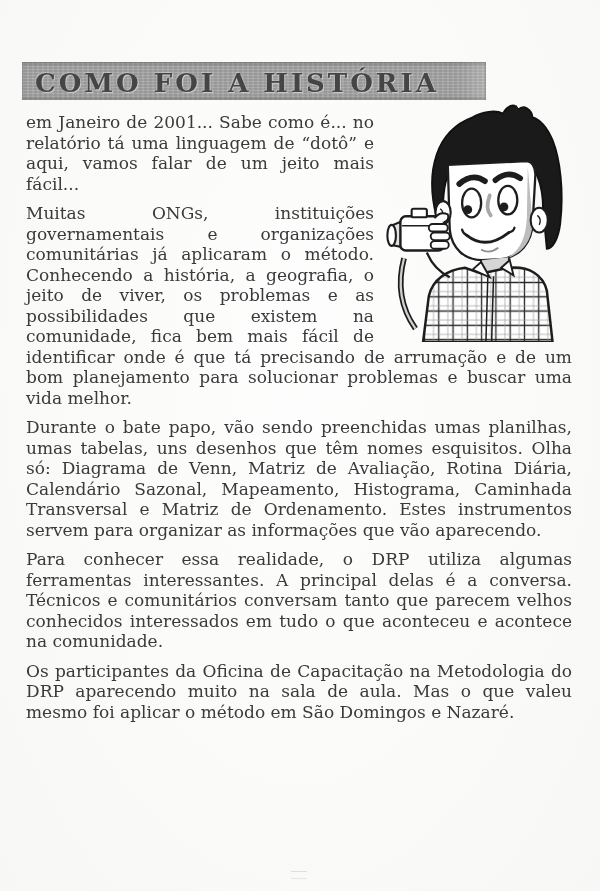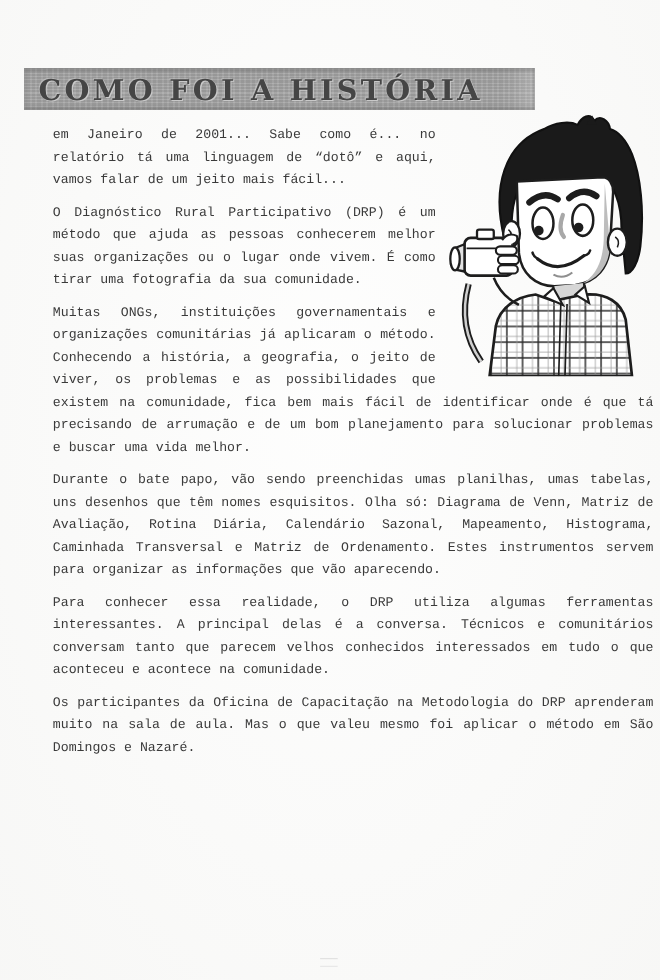--- a/index.html
+++ b/index.html
@@ -31,26 +31,25 @@
     font-size:26px;
     font-weight:bold;
     letter-spacing:3px;
     color:#454545;
     text-shadow: 1px 1px 0 #c9c9c9, -1px -1px 0 rgba(255,255,255,.25);
     font-family:"DejaVu Serif","Liberation Serif",serif;
     white-space:nowrap;
   }
   .content{
     position:absolute;
-    left:48px;top:112px;
+    left:26px;top:112px;
     width:546px;
-    font-size:12px;
+    font-size:17px;
     line-height:20.5px;
     text-align:justify;
-    font-family:Liberation Mono, monospace;
   }
   .content p{margin:0 0 9px 0;}
   .content p:last-child{margin-bottom:0;}
   .illustration{
     float:right;
     width:200px;height:238px;
     margin:-8px -12px 4px 10px;
   }
   .illustration svg{display:block;width:100%;height:100%;}
   .smudge{
@@ -130,21 +129,20 @@
         <ellipse cx="3" cy="138" rx="4.5" ry="11" fill="#ffffff" stroke="#1d1d1d" stroke-width="2.2"></ellipse>
 
         <rect x="42" y="126" width="20" height="8" rx="4" fill="#ffffff" stroke="#1d1d1d" stroke-width="2"></rect>
         <rect x="44" y="135" width="20" height="8" rx="4" fill="#ffffff" stroke="#1d1d1d" stroke-width="2"></rect>
         <rect x="44" y="144" width="19" height="8" rx="4" fill="#ffffff" stroke="#1d1d1d" stroke-width="2"></rect>
         <path d="M48,120 q6,-8 14,-4 q2,6 -4,8" fill="#ffffff" stroke="#1d1d1d" stroke-width="2"></path>
       </svg>
     </figure>
 
     <p>em Janeiro de 2001... Sabe como é... no relatório tá uma linguagem de “dotô” e aqui, vamos falar de um jeito mais fácil...</p>
-    <p>O Diagnóstico Rural Participativo (DRP) é um método que ajuda as pessoas conhecerem melhor suas organizações ou o lugar onde vivem. É como tirar uma fotografia da sua comunidade.</p>
     <p>Muitas ONGs, instituições governamentais e organizações comunitárias já aplicaram o método. Conhecendo a história, a geografia, o jeito de viver, os problemas e as possibilidades que existem na comunidade, fica bem mais fácil de identificar onde é que tá precisando de arrumação e de um bom planejamento para solucionar problemas e buscar uma vida melhor.</p>
     <p>Durante o bate papo, vão sendo preenchidas umas planilhas, umas tabelas, uns desenhos que têm nomes esquisitos. Olha só: Diagrama de Venn, Matriz de Avaliação, Rotina Diária, Calendário Sazonal, Mapeamento, Histograma, Caminhada Transversal e Matriz de Ordenamento. Estes instrumentos servem para organizar as informações que vão aparecendo.</p>
     <p>Para conhecer essa realidade, o DRP utiliza algumas ferramentas interessantes. A principal delas é a conversa. Técnicos e comunitários conversam tanto que parecem velhos conhecidos interessados em tudo o que aconteceu e acontece na comunidade.</p>
-    <p>Os participantes da Oficina de Capacitação na Metodologia do DRP aprenderam muito na sala de aula. Mas o que valeu mesmo foi aplicar o método em São Domingos e Nazaré.</p>
+    <p>Os participantes da Oficina de Capacitação na Metodologia do DRP aparecendo muito na sala de aula. Mas o que valeu mesmo foi aplicar o método em São Domingos e Nazaré.</p>
   </main>
 
   <div class="smudge"></div>
 </div>
 
 </body></html>

